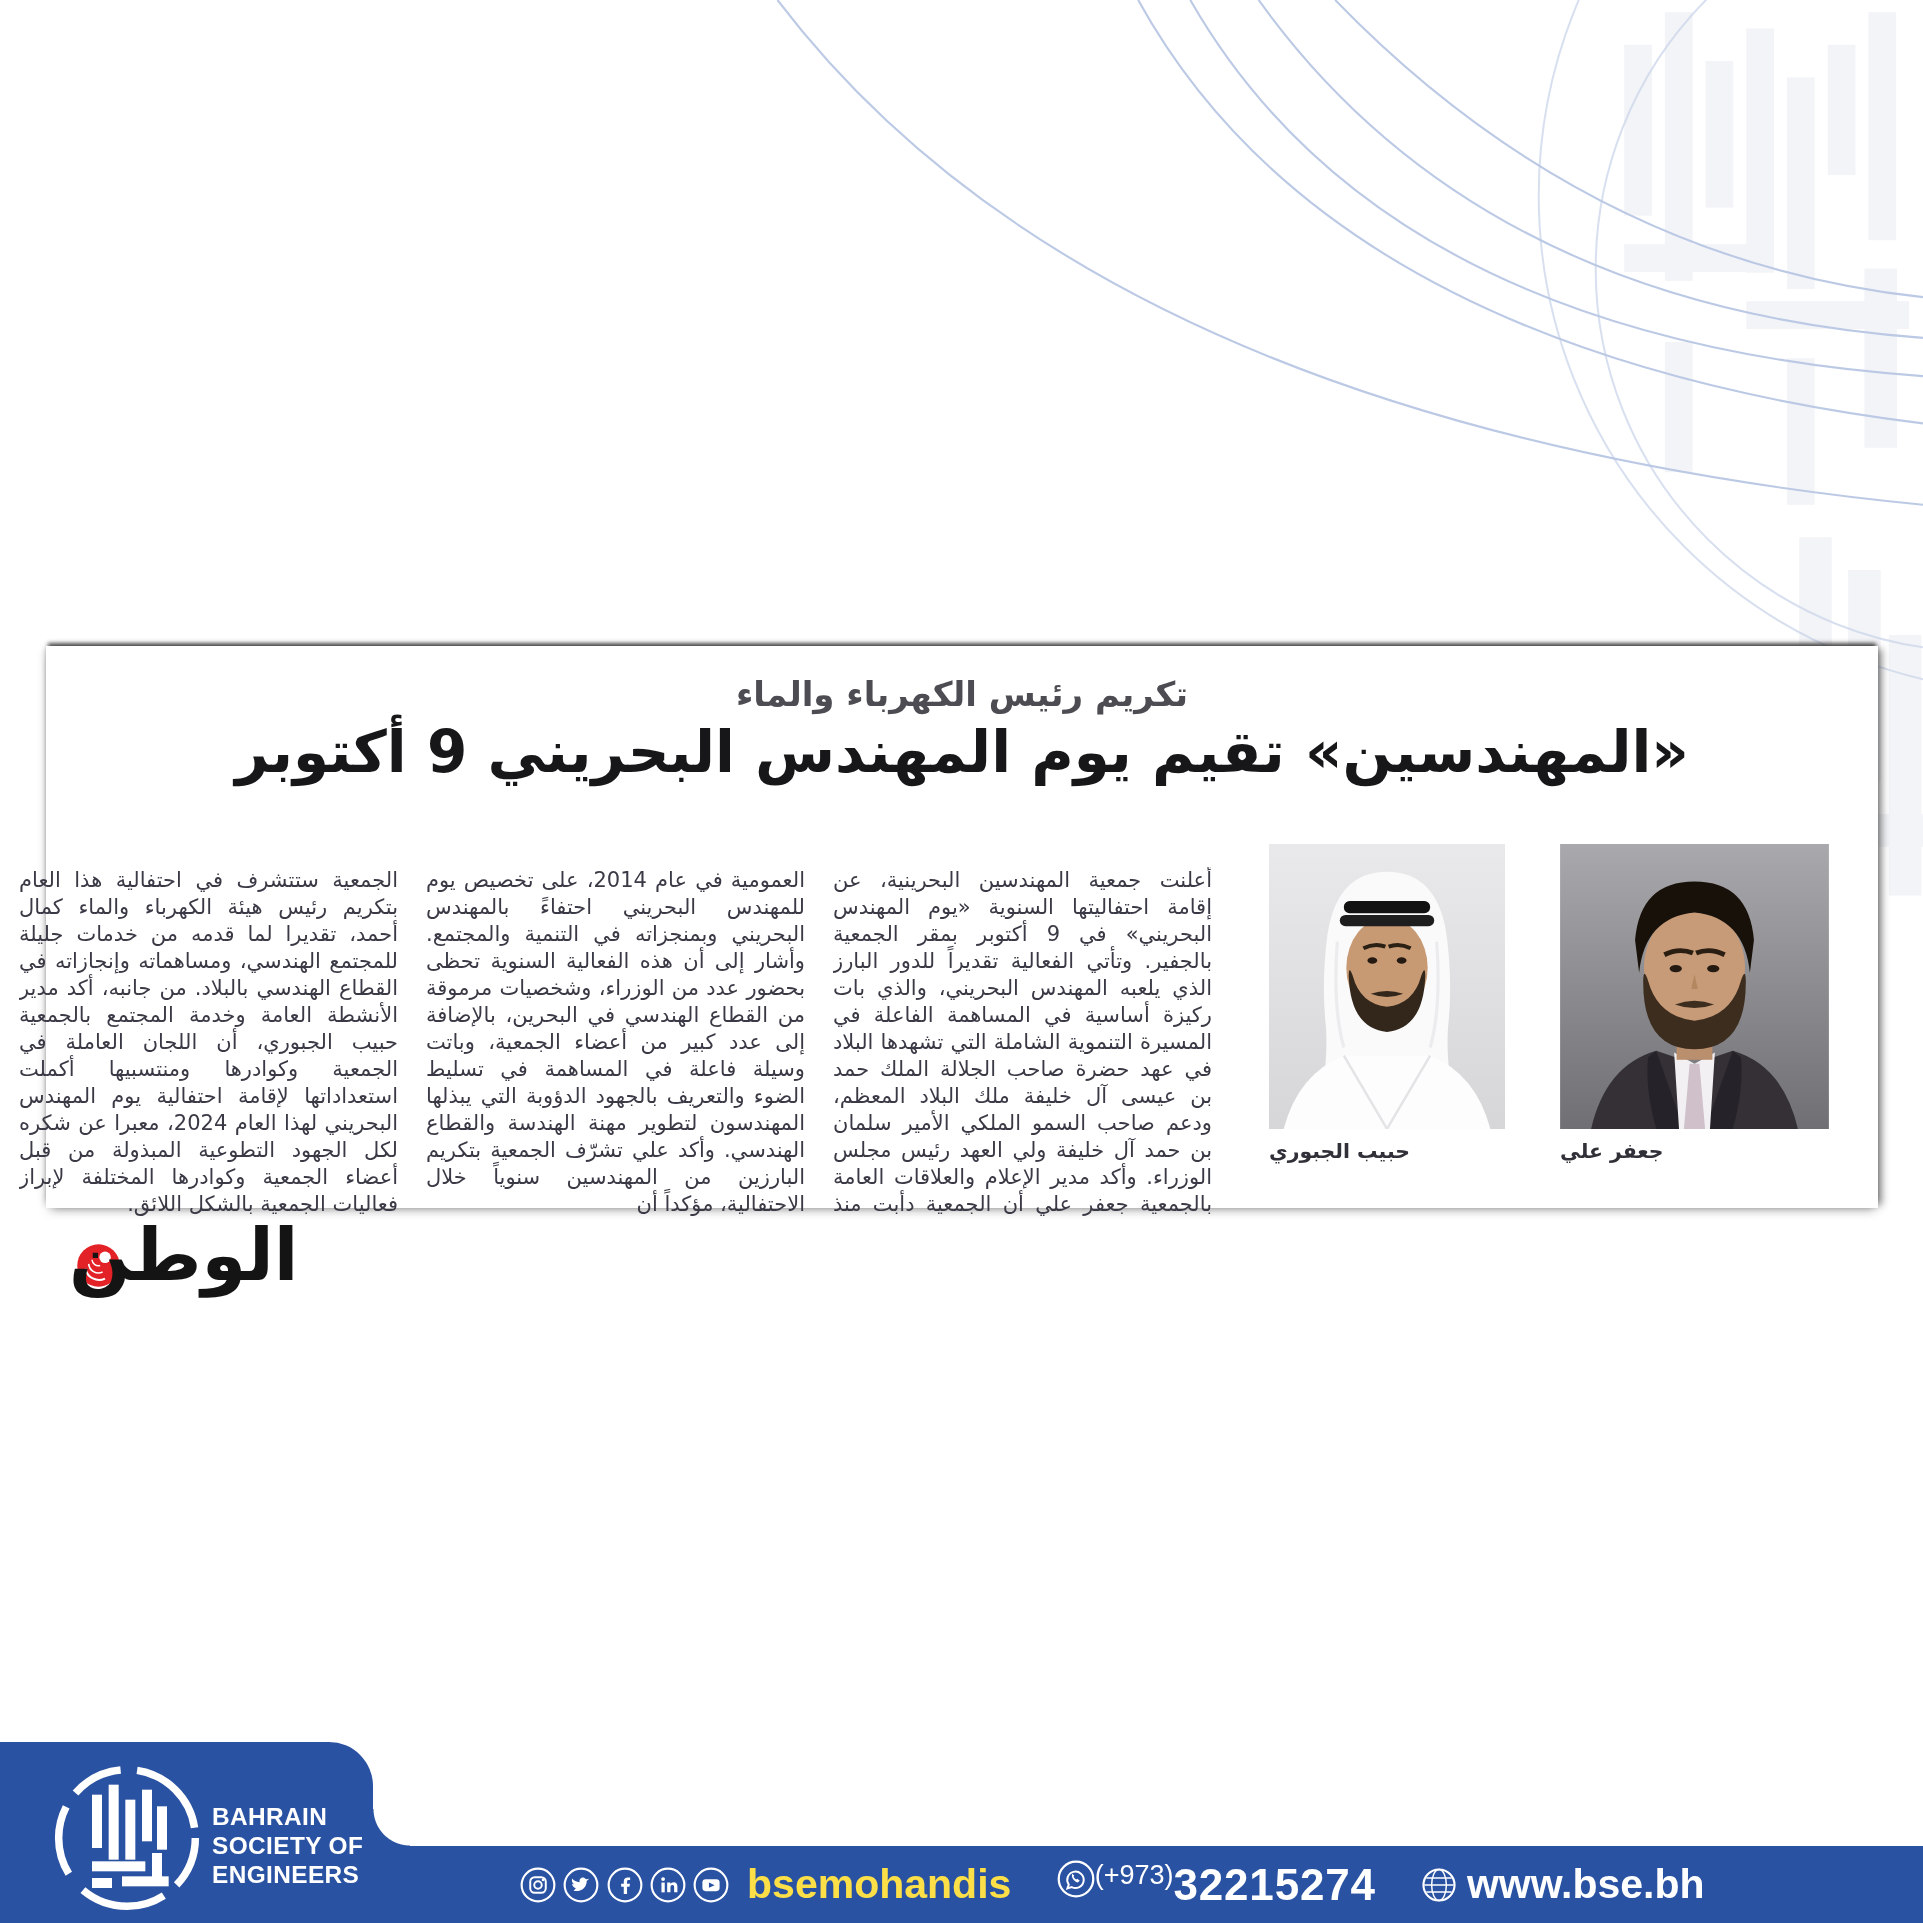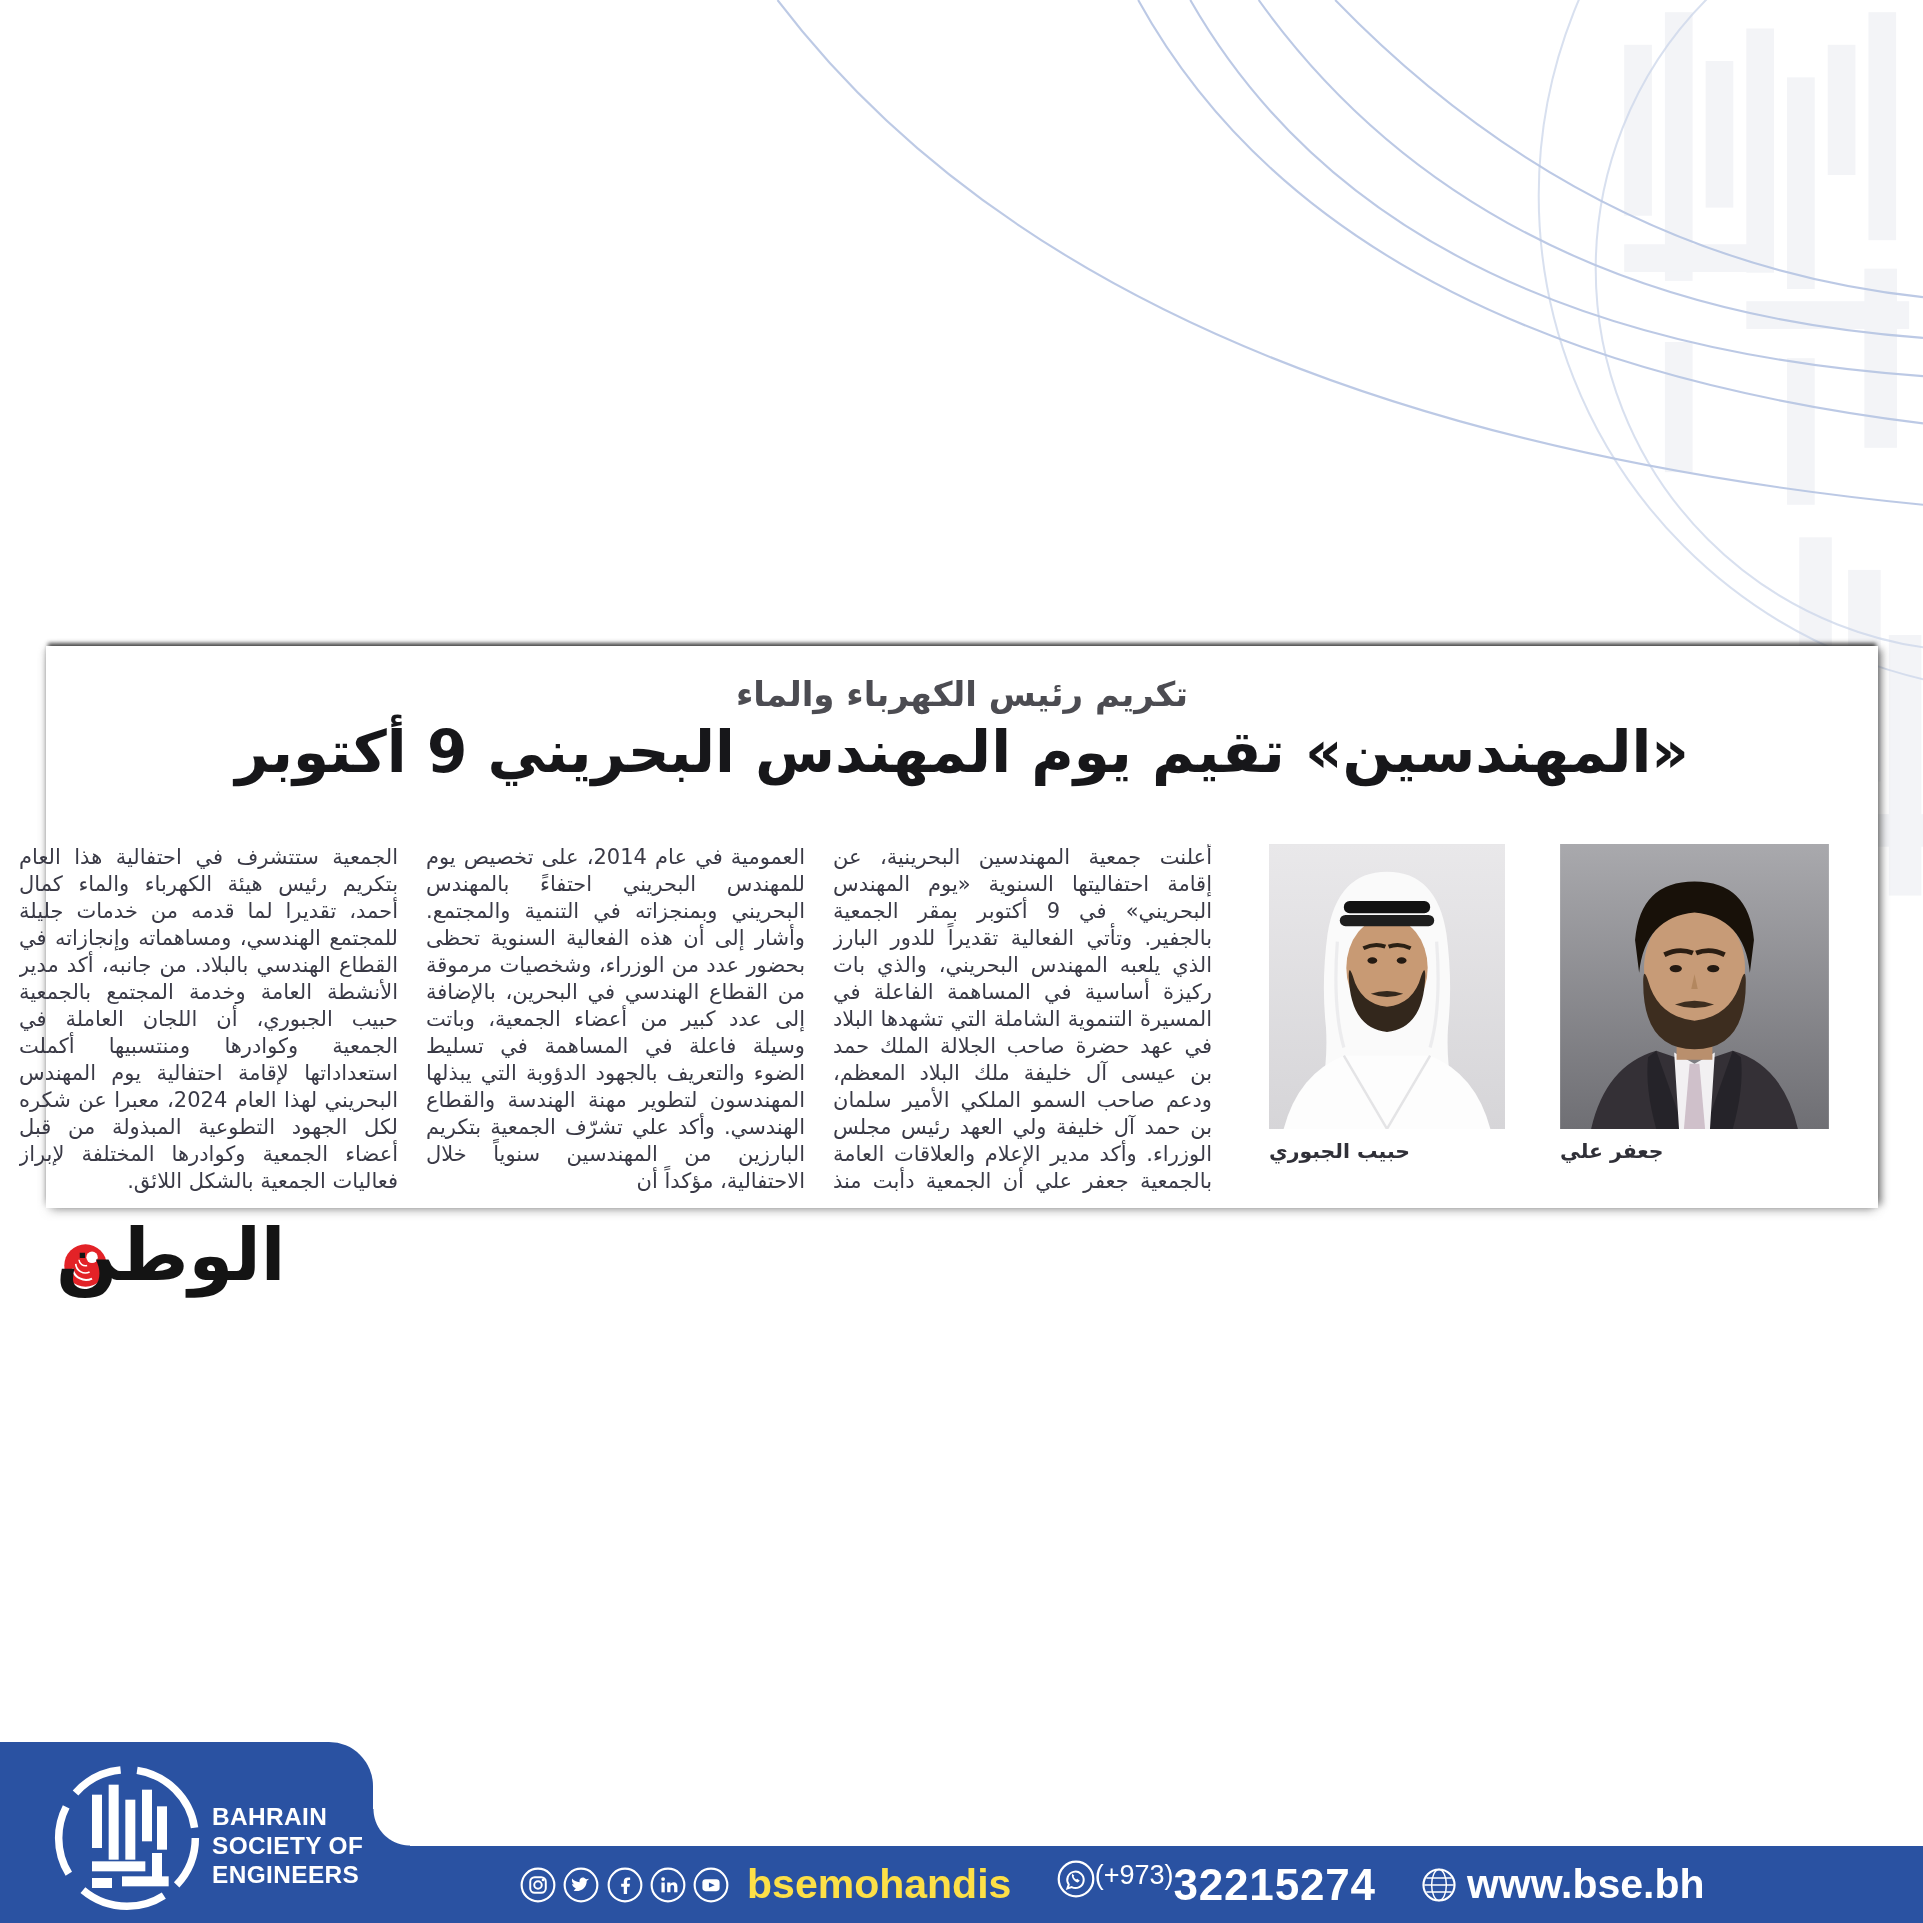--- a/index.html
+++ b/index.html
@@ -15,24 +15,24 @@
     font:700 34px/1.2 "DejaVu Sans",sans-serif;color:#4c4c52;}
   .headline{position:absolute;top:73px;left:0;right:0;margin:0;text-align:center;direction:rtl;
     font:700 58px/1.15 "DejaVu Sans",sans-serif;color:#17171a;}
   .article{position:absolute;left:24.4px;right:49px;top:198px;bottom:13px;display:flex;direction:rtl;gap:28px;}
   .photos{flex:0 0 531px;display:flex;gap:26px;align-items:flex-start;}
   .photos figure{margin:0;padding-left:29px;}
   .photo{display:block;background:#ddd;}
   figcaption{margin-top:9.8px;direction:rtl;text-align:left;
     font:700 20.4px "DejaVu Sans",sans-serif;color:#303038;}
   .col{flex:0 0 379px;height:100%;overflow:hidden;direction:rtl;text-align:justify;
-    font:400 21px/27px "DejaVu Sans",sans-serif;color:#3a3a46;}
+    font:400 21px/27px "DejaVu Sans",sans-serif;color:#3a3a46;margin-top:23px;}
 
   
-  .watan{position:absolute;left:56px;top:1213px;width:261px;height:90px;}
+  .watan{position:absolute;left:69px;top:1213px;width:261px;height:90px;}
   .watan-disc{position:absolute;left:4.9px;top:28px;width:49px;height:49px;z-index:1;}
   .watan-text{position:relative;z-index:2;display:block;direction:rtl;text-align:left;
     font:700 72px/85px "DejaVu Sans",sans-serif;color:#141414;letter-spacing:-1.6px;}
 
   
   .footer-strip{position:absolute;left:0;right:0;bottom:0;height:77px;background:#2a52a2;}
   .footer-content{position:absolute;left:383px;right:0;top:0;bottom:0;display:flex;
     align-items:center;justify-content:flex-start;padding-left:137px;gap:11.4px;}
   .social-row{display:flex;align-items:center;gap:7.3px;}
   .sicon{width:36px;height:36px;display:block;}

